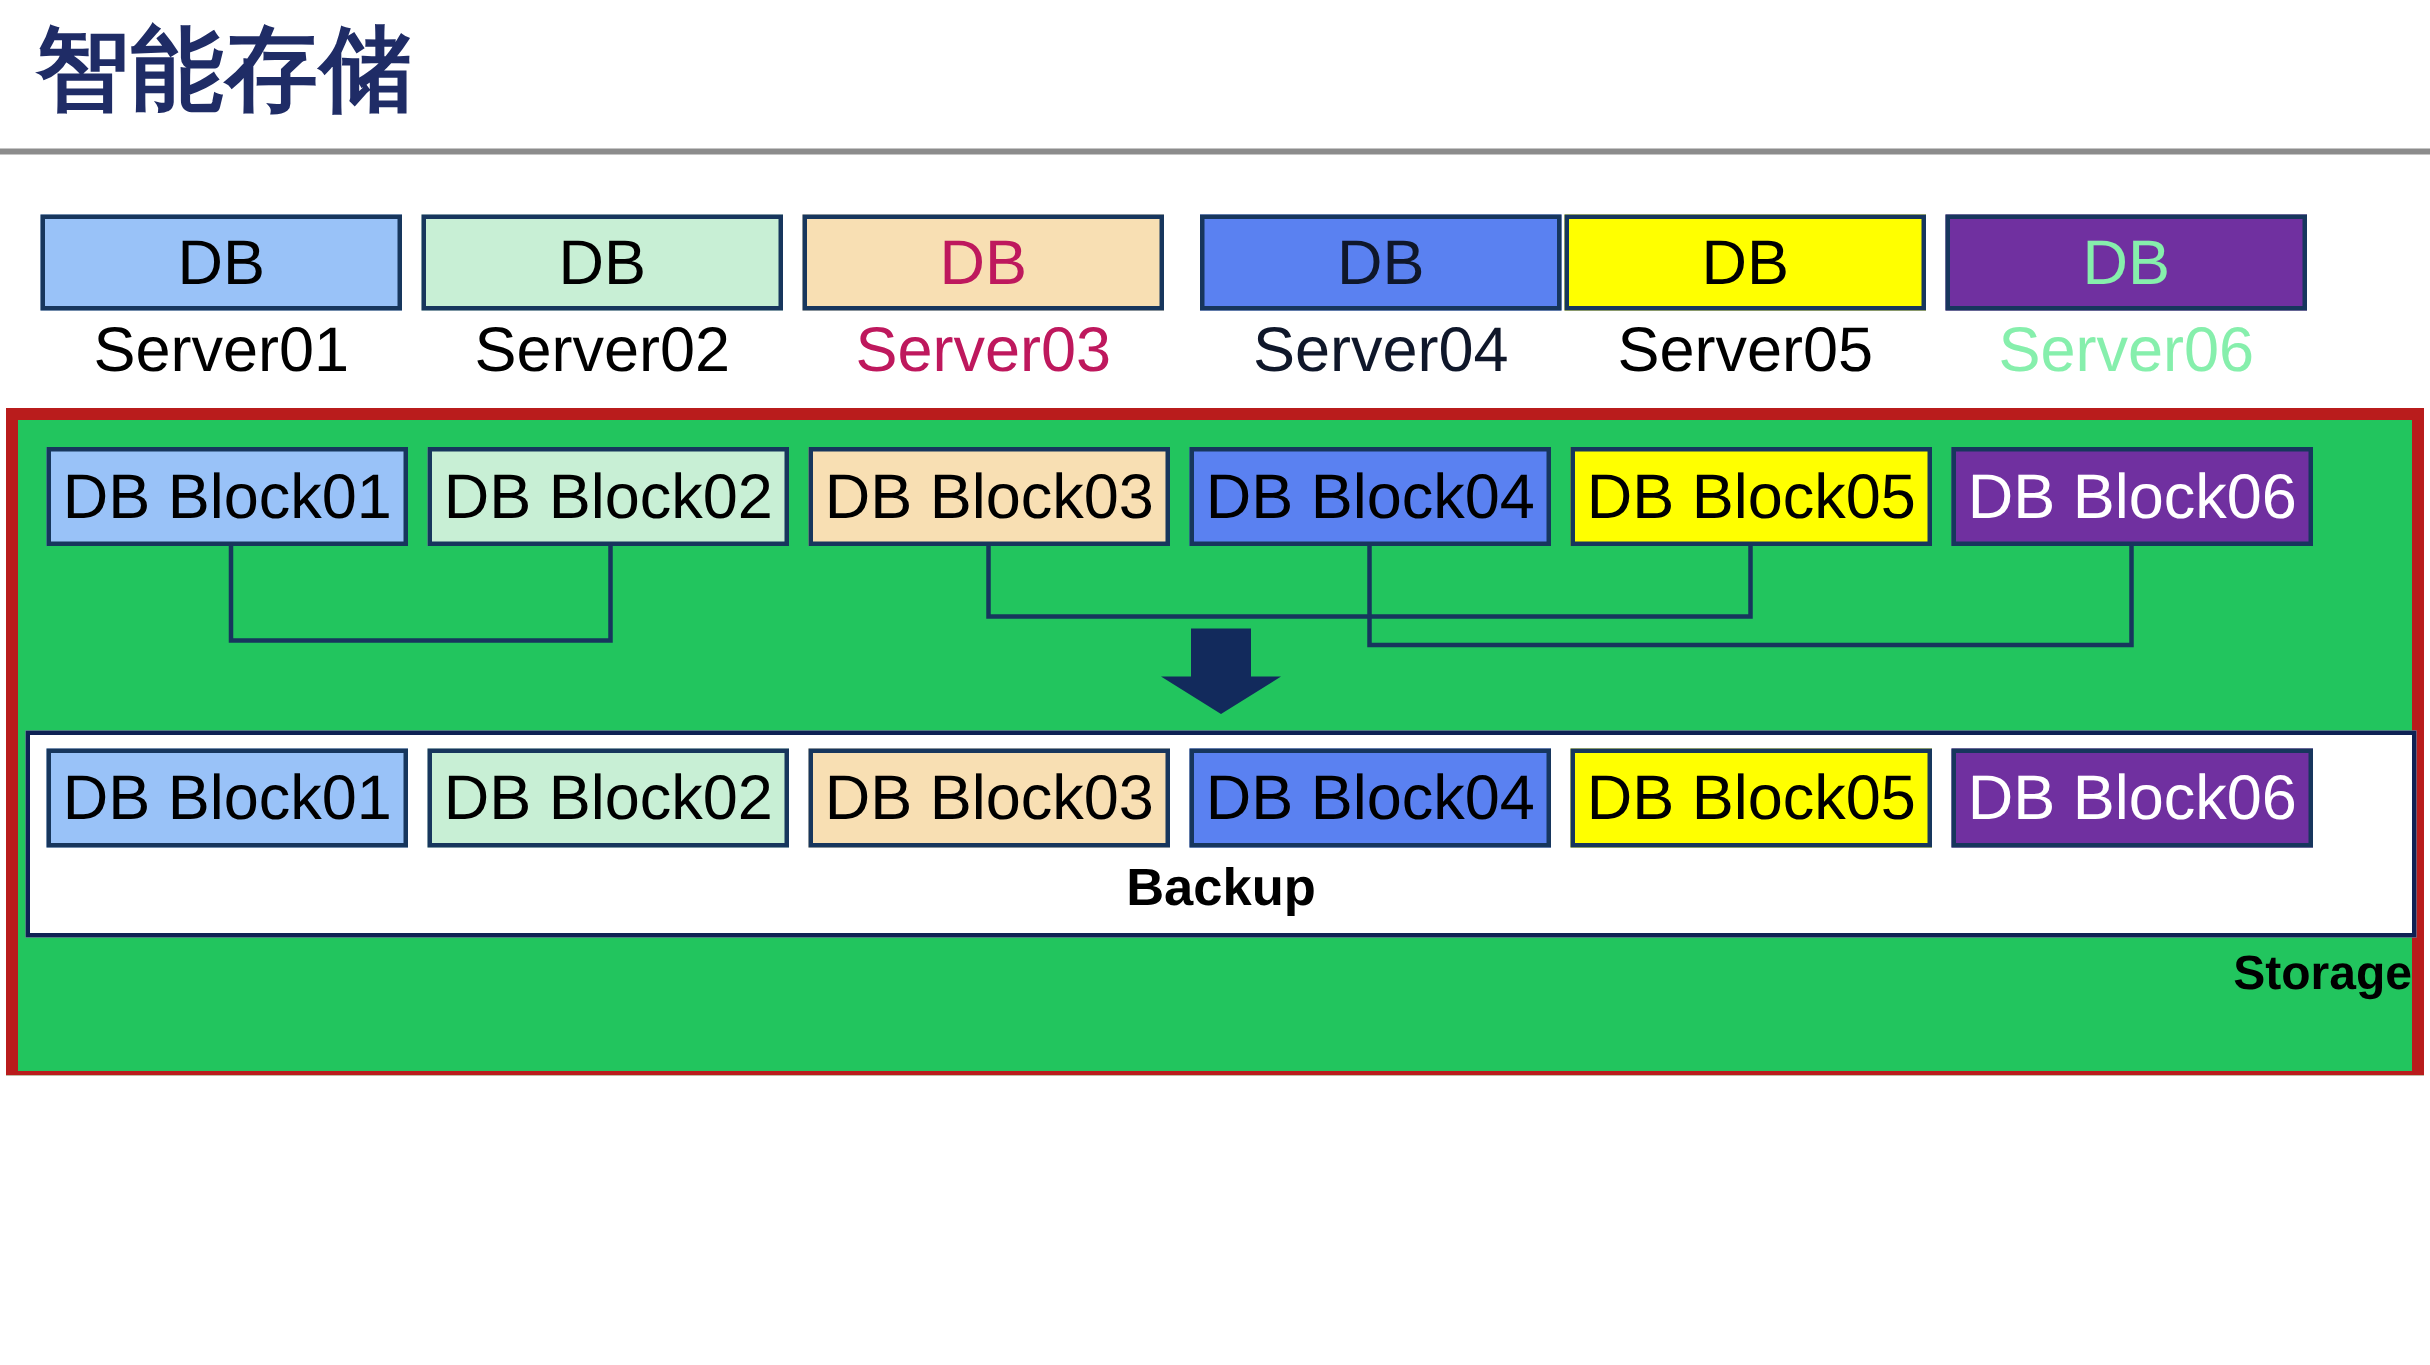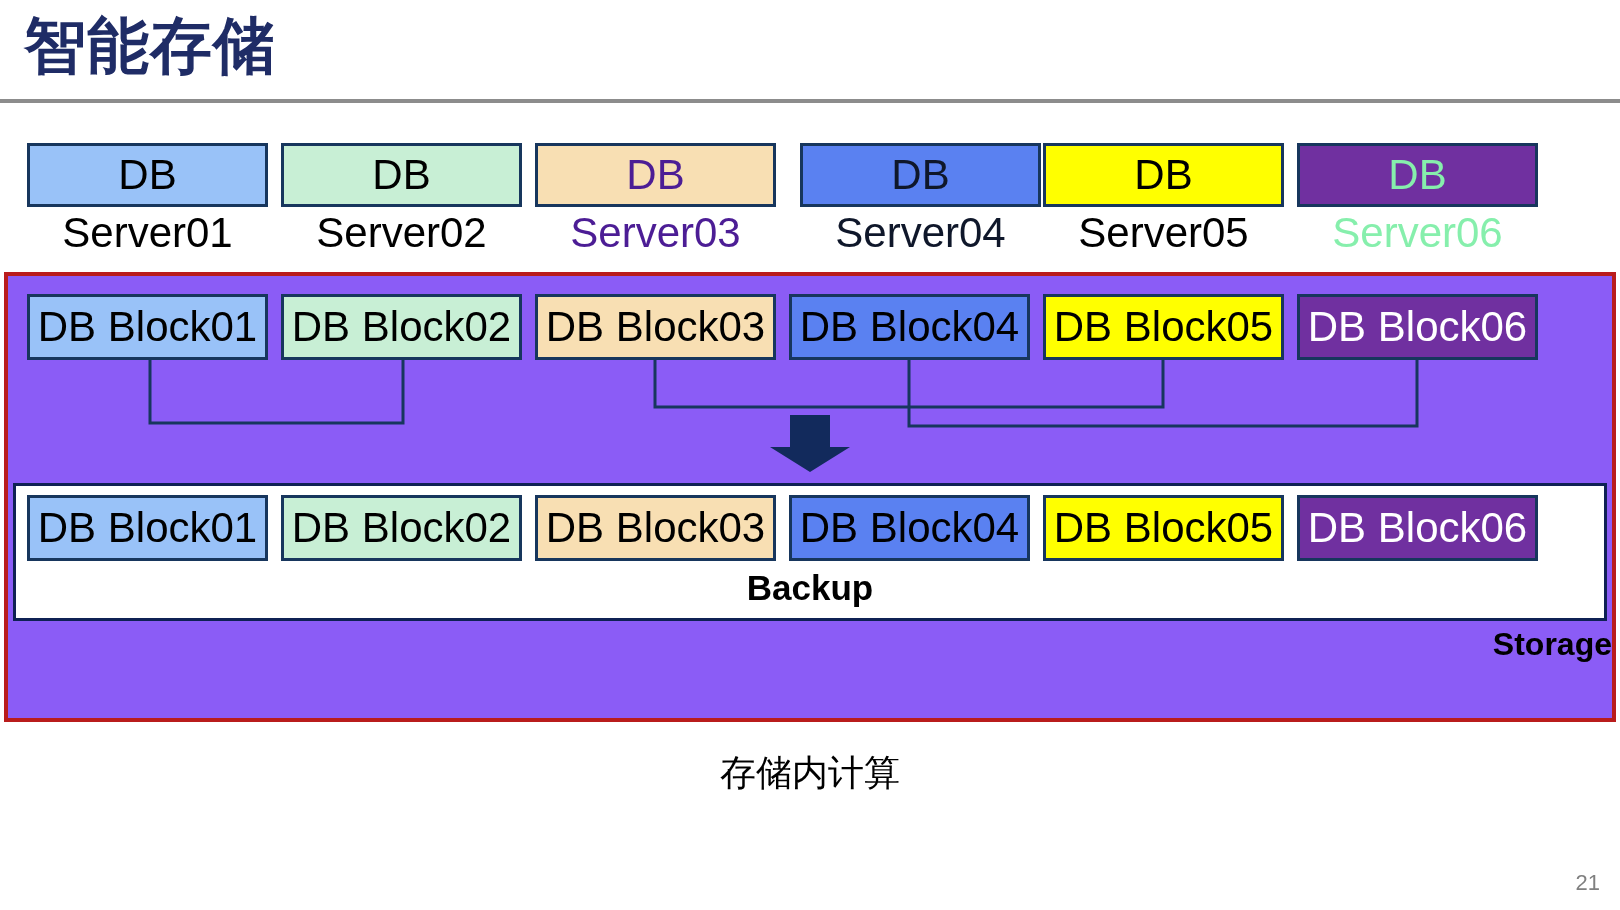--- a/index.html
+++ b/index.html
@@ -1,36 +1,36 @@
 <!DOCTYPE html>
 <html><head>
 <meta charset="utf-8">
 <style>
   html,body { margin:0; padding:0; background:#ffffff; }
   .slide {
-    position:relative; width:1620px; height:910px; overflow:hidden;
+    position:relative; width:1620px; height:717px; overflow:hidden;
     background:#ffffff;
     font-family:"Liberation Sans","DejaVu Sans",sans-serif;
   }
   .title {
     position:absolute; left:24px; top:4px;
     font-size:62px; font-weight:bold; color:#1F2C66; letter-spacing:1px;
   }
   .rule {
     position:absolute; left:0; top:99px; width:1620px; height:4px; background:#8C8C8C;
   }
   .box {
     position:absolute; width:241px; height:64px; box-sizing:border-box;
     border:3px solid #17365D; text-align:center; line-height:58px;
     font-size:42px; color:#000;
   }
   .server-box { top:143px; }
   .container {
     position:absolute; left:4px; top:272px; width:1612px; height:450px;
-    box-sizing:border-box; background:#8b5cf6; border:4px solid #b91c1c;
+    box-sizing:border-box; background:#22c55e; border:8px solid #b91c1c;
   }
   .container .box { top:18px; height:66px; line-height:60px; }
   .connector-layer {
     position:absolute; left:0; top:0; width:1604px; height:442px; pointer-events:none;
   }
   .backup-panel {
     position:absolute; left:5px; top:207px; width:1594px; height:138px;
     box-sizing:border-box; background:#FFFFFF; border:3px solid #0F2154;
   }
   .backup-panel .box { top:9px; height:66px; line-height:60px; }
@@ -54,21 +54,21 @@
 <body>
 
 <div class="slide">
 
   <div class="title">智能存储</div>
   <div class="rule"></div>
 
   <div>
     <div class="box server-box" style="left: 27px; background-color: rgb(153, 194, 248); color: rgb(0, 0, 0);">DB Server01</div>
     <div class="box server-box" style="left: 281px; background-color: rgb(200, 239, 213); color: rgb(0, 0, 0);">DB Server02</div>
-    <div class="box server-box" style="left: 535px; background-color: rgb(248, 223, 179); color: #4c1d95;">DB Server03</div>
+    <div class="box server-box" style="left: 535px; background-color: rgb(248, 223, 179); color: #be185d;">DB Server03</div>
     <div class="box server-box" style="left: 800px; background-color: rgb(90, 129, 241); color: #0f172a;">DB Server04</div>
     <div class="box server-box" style="left: 1043px; background-color: rgb(255, 255, 0); color: rgb(0, 0, 0);">DB Server05</div>
     <div class="box server-box" style="left: 1297px; background-color: rgb(112, 48, 160); color: #86efac;">DB Server06</div>
   </div>
 
   <div class="container">
 
     <div class="box" style="left: 19px; background-color: rgb(153, 194, 248); color: rgb(0, 0, 0);">DB Block01</div>
     <div class="box" style="left: 273px; background-color: rgb(200, 239, 213); color: rgb(0, 0, 0);">DB Block02</div>
     <div class="box" style="left: 527px; background-color: rgb(248, 223, 179); color: rgb(0, 0, 0);">DB Block03</div>

